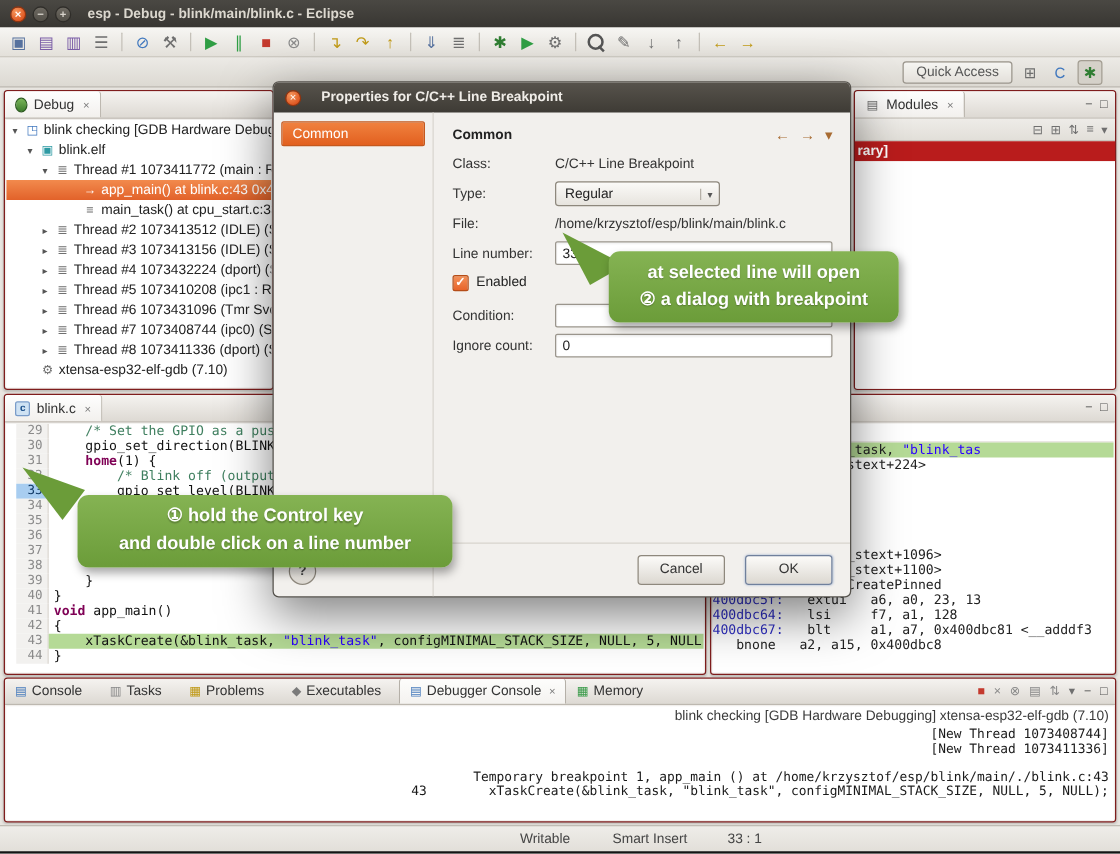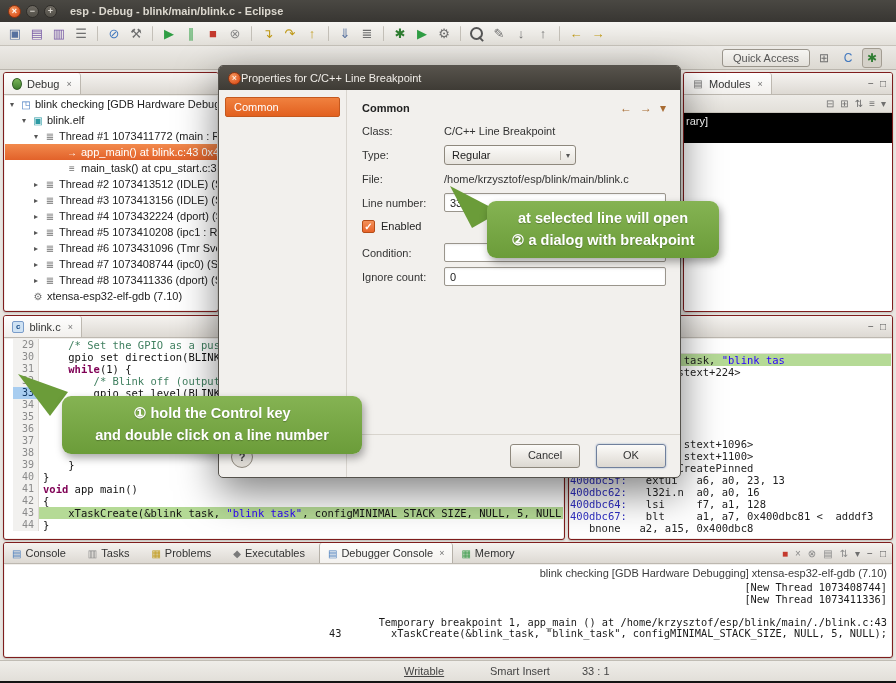--- a/index.html
+++ b/index.html
@@ -55,21 +55,21 @@
   .pbody { position:absolute; left:1px; right:1px; top:23px; bottom:1px; background:#fff; overflow:hidden; }
   .trow { height:16px; display:flex; align-items:center; gap:3px; white-space:nowrap; cursor:default; }
   .trow.sel { background:linear-gradient(#f28a4d,#e2622a); color:#fff; }
   .tarrow { width:10px; flex:none; font-size:8px; color:#555; text-align:center; }
   .trow.sel .tarrow { color:#fff; }
   .tico { width:12px; flex:none; font-size:10px; text-align:center; }
   
   .mtools { height:18px; background:linear-gradient(#eeece8,#e2dfd9); border-bottom:1px solid #c9c5bd;
     display:flex; align-items:center; justify-content:flex-end; gap:6px; padding:0 6px;
     font-size:10px; color:#666; }
-  .mrow { height:30px; background:#000000; color:#fff; line-height:16px; padding-left:2px; }
+  .mrow { height:16px; background:#b91c1c; color:#fff; line-height:16px; padding-left:2px;font-weight:bold; }
   .mbody { background:#fff; height:100%; }
   
   .cline { display:flex; height:12px; line-height:12px;
     font-family:"DejaVu Sans Mono", monospace; font-size:10.5px; }
   .an { width:8px; flex:none; background:#fff; }
   .ln { width:26px; flex:none; background:#f2f1ef; color:#8a8a8a; text-align:right;
     padding-right:4px; border-right:1px solid #ddd9d4; font-size:10px; }
   .ln.sel { background:#a8cdf0; color:#123a66; }
   .ct { flex:1; padding-left:4px; overflow:hidden; }
   .ct span { white-space:pre; }
@@ -86,21 +86,21 @@
     font-family:"DejaVu Sans Mono", monospace; font-size:10.5px; overflow:hidden; }
   .aline.src { background:#b5da96; }
   .aaddr { color:#2e2ec4; }
   .astr { color:#2a00ff; }
   
   .dialog { position:absolute; left:218px; top:65px; width:463px; height:413px;
     background:#f2f0ed; border:1px solid #55524c; border-radius:5px;
     box-shadow:0 14px 40px rgba(0,0,0,.5); z-index:10; }
   .dtitle { height:24px; background:linear-gradient(#57534c,#3e3b35);
     border-radius:4px 4px 0 0; display:flex; align-items:center; padding:0 9px; color:#f0ede8; }
-  .dtitle .wtitle { margin-left:0; font-weight:normal; }
+  .dtitle .wtitle { margin-left:16px; font-weight:bold; }
   .dside { position:absolute; left:0; top:24px; bottom:0; width:128px;
     border-right:1px solid #d9d5cf; padding:7px 6px; }
   .dside-item { padding:3px 8px; border-radius:2px; color:#fff;
     background:linear-gradient(#f0813f,#e2601f); border:1px solid #c4581e; }
   .dmain { position:absolute; left:129px; top:24px; right:0; bottom:0; padding:8px 14px; }
   .dhead { display:flex; align-items:center; height:20px; margin-bottom:4px; }
   .dhead .hname { font-weight:bold; }
   .dnav { margin-left:auto; display:flex; gap:8px; color:#a86b32; font-size:12px; }
   .frow { display:flex; align-items:center; margin-bottom:5px; min-height:18px; }
   .flabel { width:82px; flex:none; color:#333; }
@@ -382,21 +382,21 @@
 
       <div class="cline">
         <span class="an"></span>
         <span class="ln">30</span>
         <span class="ct"><span class="pln">    gpio_set_direction(BLINK_G</span><span></span><span></span></span>
       </div>
 
       <div class="cline">
         <span class="an"></span>
         <span class="ln">31</span>
-        <span class="ct"><span class="pln">    </span><span class="kw">while</span><span class="pln">(1) {</span></span>
+        <span class="ct"><span class="pln">    </span><span class="kw">home</span><span class="pln">(1) {</span></span>
       </div>
 
       <div class="cline">
         <span class="an"></span>
         <span class="ln">32</span>
         <span class="ct"><span class="cmt">        /* Blink off (output l</span><span></span><span></span></span>
       </div>
 
       <div class="cline">
         <span class="an"></span>
@@ -506,21 +506,20 @@
         <div class="aline"><span class="aaddr"></span><span>a12, 0x300</span><span class="astr"></span></div>
 
         <div class="aline"><span class="aaddr"></span><span>a11, 0x400d0460 &lt;_stext+1096&gt;</span><span class="astr"></span></div>
 
         <div class="aline"><span class="aaddr"></span><span>a10, 0x400d0464 &lt;_stext+1100&gt;</span><span class="astr"></span></div>
 
         <div class="aline"><span class="aaddr"></span><span>0x40084314 &lt;xTaskCreatePinned</span><span class="astr"></span></div>
 
         <div class="aline"><span class="aaddr">400dbc5f:</span><span>   extui   a6, a0, 23, 13</span><span class="astr"></span></div>
 
-        <div class="aline"><span class="aaddr">400dbc62:</span><span>   l32i.n  a0, a0, 16</span><span class="astr"></span></div>
 
         <div class="aline"><span class="aaddr">400dbc64:</span><span>   lsi     f7, a1, 128</span><span class="astr"></span></div>
 
         <div class="aline"><span class="aaddr">400dbc67:</span><span>   blt     a1, a7, 0x400dbc81 &lt;__adddf3</span><span class="astr"></span></div>
 
         <div class="aline"><span class="aaddr"></span><span>   bnone   a2, a15, 0x400dbc8</span><span class="astr"></span></div>
       </div>
   </div>
 </div>
 
@@ -667,17 +666,17 @@
         <div class="conline"></div>
 
         <div class="conline">Temporary breakpoint 1, app_main () at /home/krzysztof/esp/blink/main/./blink.c:43</div>
 
         <div class="conline">43        xTaskCreate(&amp;blink_task, "blink_task", configMINIMAL_STACK_SIZE, NULL, 5, NULL);</div>
       </div>
   </div>
 </div>
 
 <div class="statusbar">
-  <span class="sbitem" style="left:404px;text-decoration:underline;">Writable</span>
+  <span class="sbitem" style="left:416px;">Writable</span>
   <span class="sbitem" style="left:490px;">Smart Insert</span>
   <span class="sbitem" style="left:582px;">33 : 1</span>
 </div>
 <div class="blackbar"></div>
 
 </body></html>

